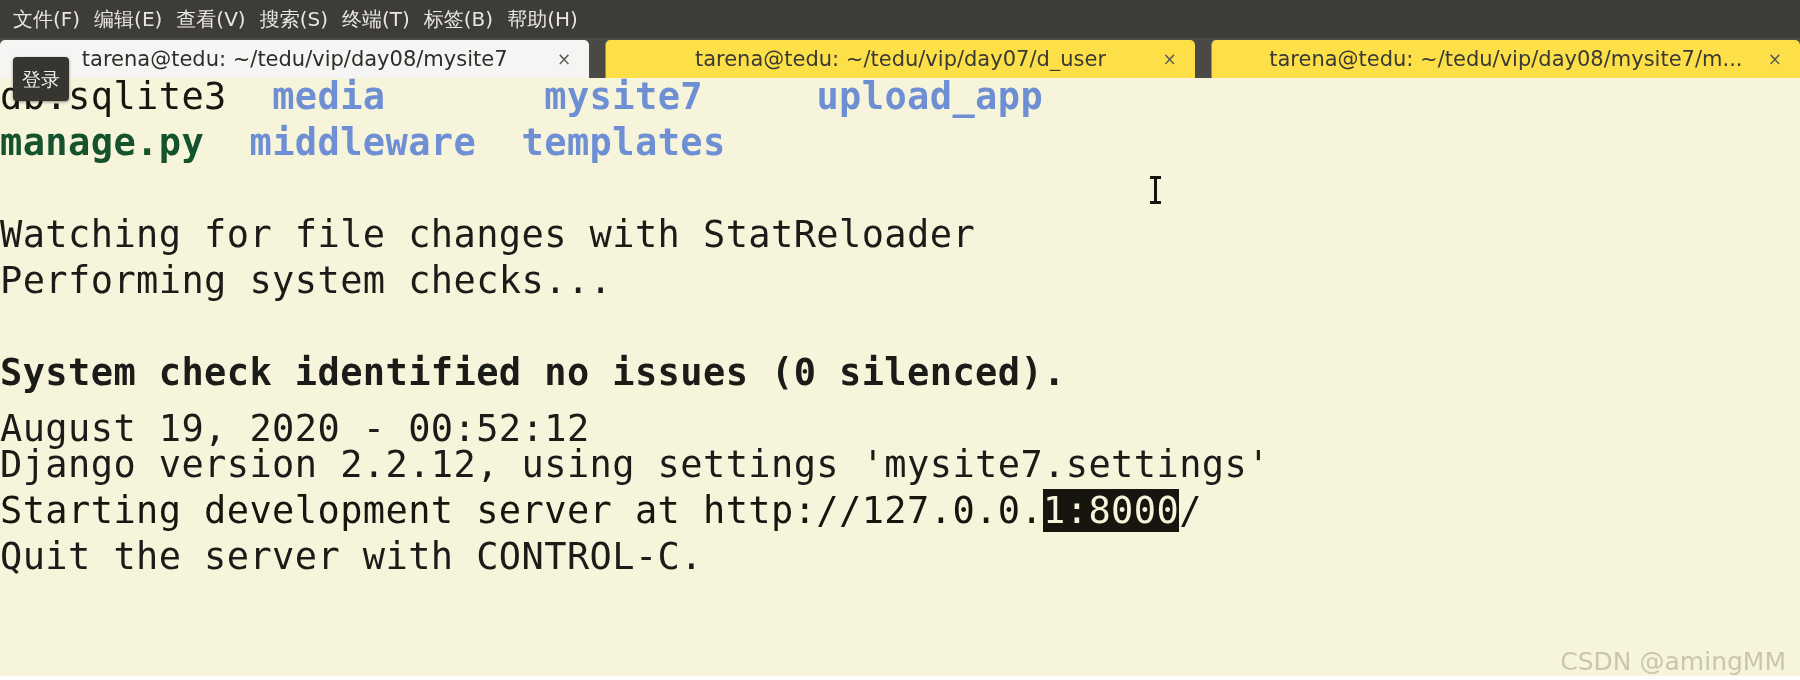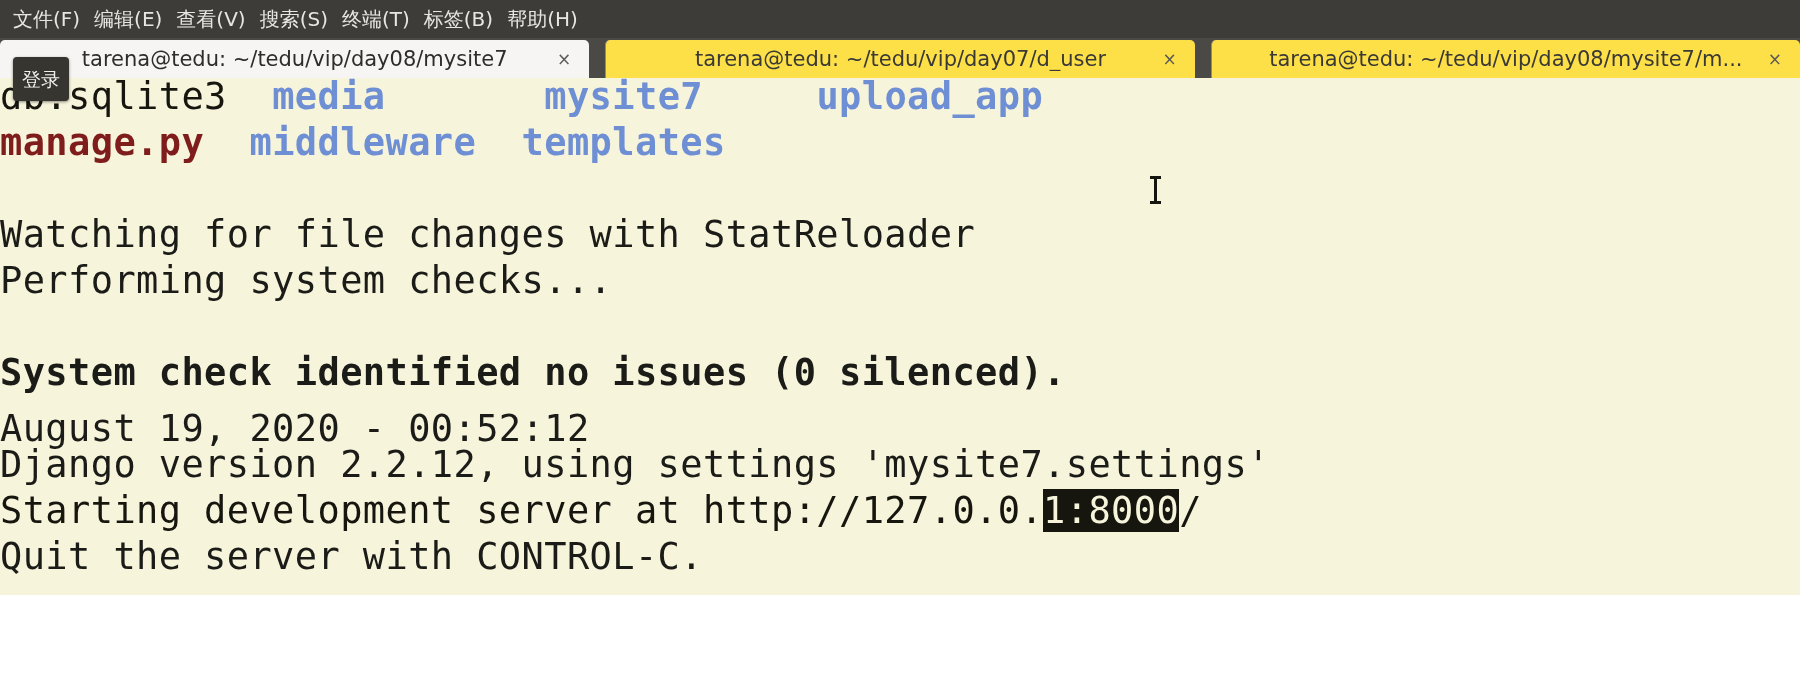--- a/index.html
+++ b/index.html
@@ -9,21 +9,21 @@
   }
   body {
     width: 1800px;
     height: 680px;
     overflow: hidden;
     font-family: "DejaVu Sans", sans-serif;
   }
   #app {
     position: relative;
     width: 1800px;
-    height: 595px;
+    height: 676px;
     background: #f7f4dc;
     overflow: hidden;
   }
 
   
   .menubar {
     position: absolute;
     top: 0; left: 0;
     width: 1800px;
     height: 38px;
@@ -130,21 +130,21 @@
     left: 0;
     height: 46px;
     line-height: 46px;
     white-space: pre;
     font-family: "DejaVu Sans Mono", monospace;
     font-size: 37px;
     letter-spacing: 0.4px;
     color: #1b1b17;
   }
   .c-blue  { color: #6f8fd4; font-weight: bold; }
-  .c-green { color: #7f1d1d; font-weight: bold; }
+  .c-green { color: #14532d; font-weight: bold; }
   .c-black { color: #16160f; }
   .c-sel {
     background: #16160f;
     color: #f7f4dc;
   }
 
   
   .ibeam {
     position: absolute;
     z-index: 30;

